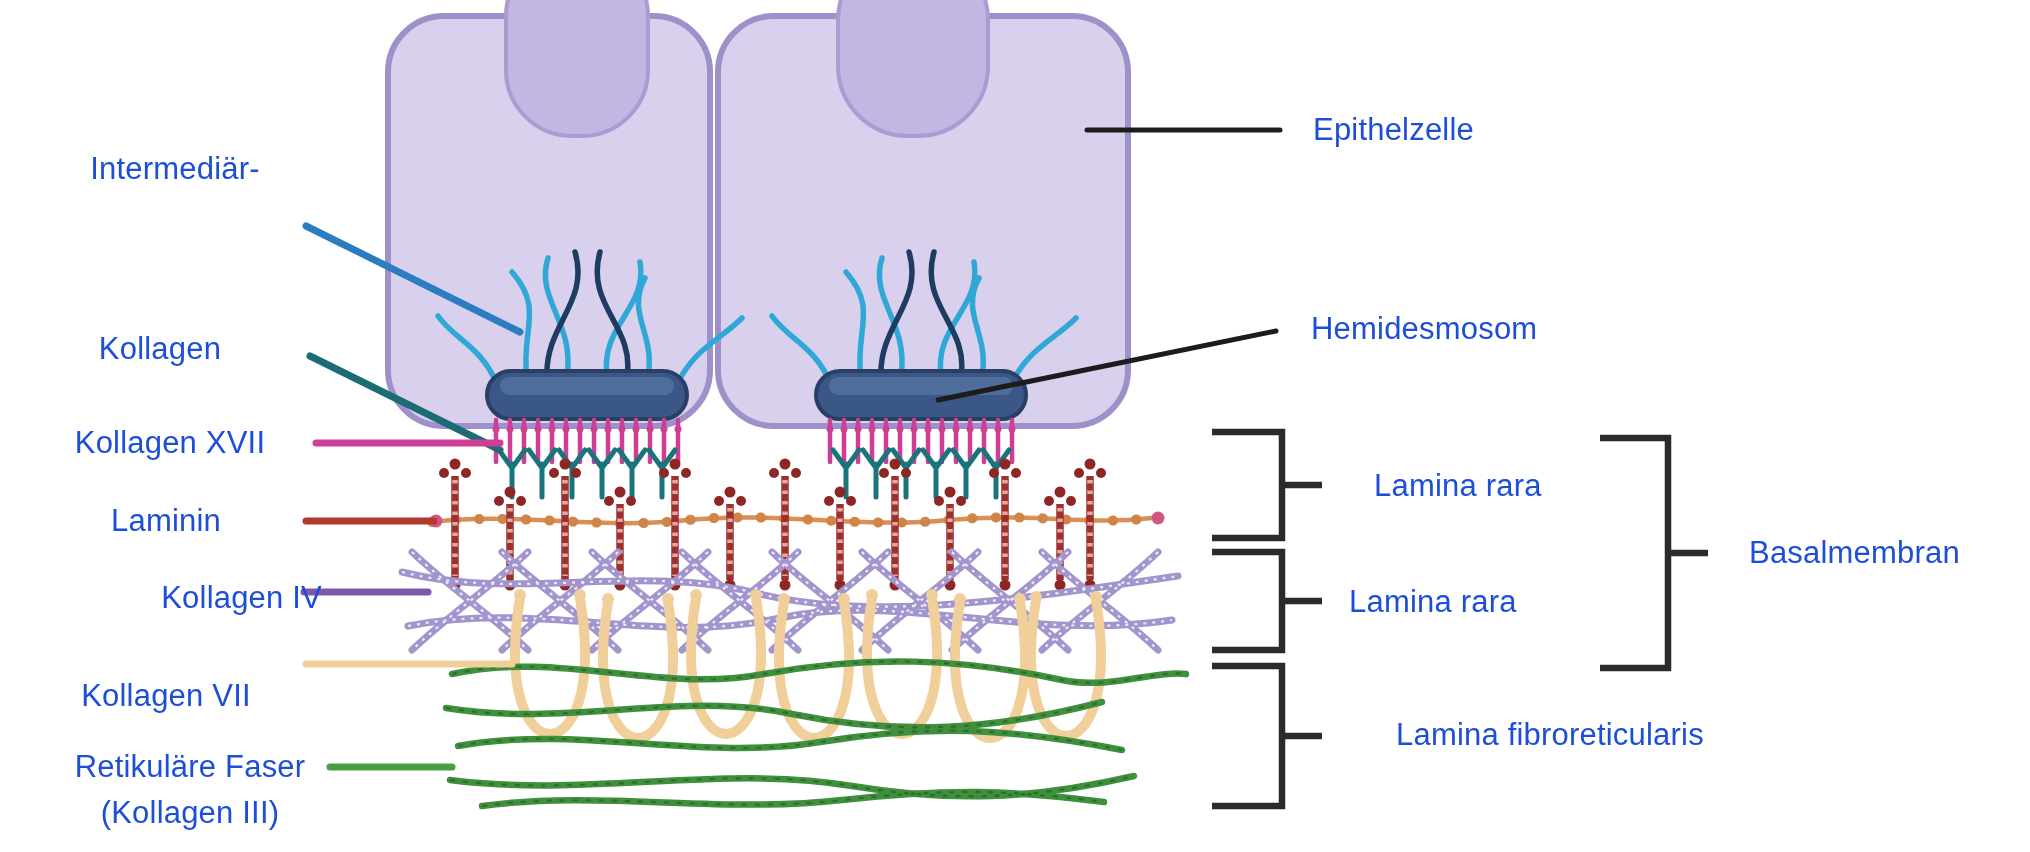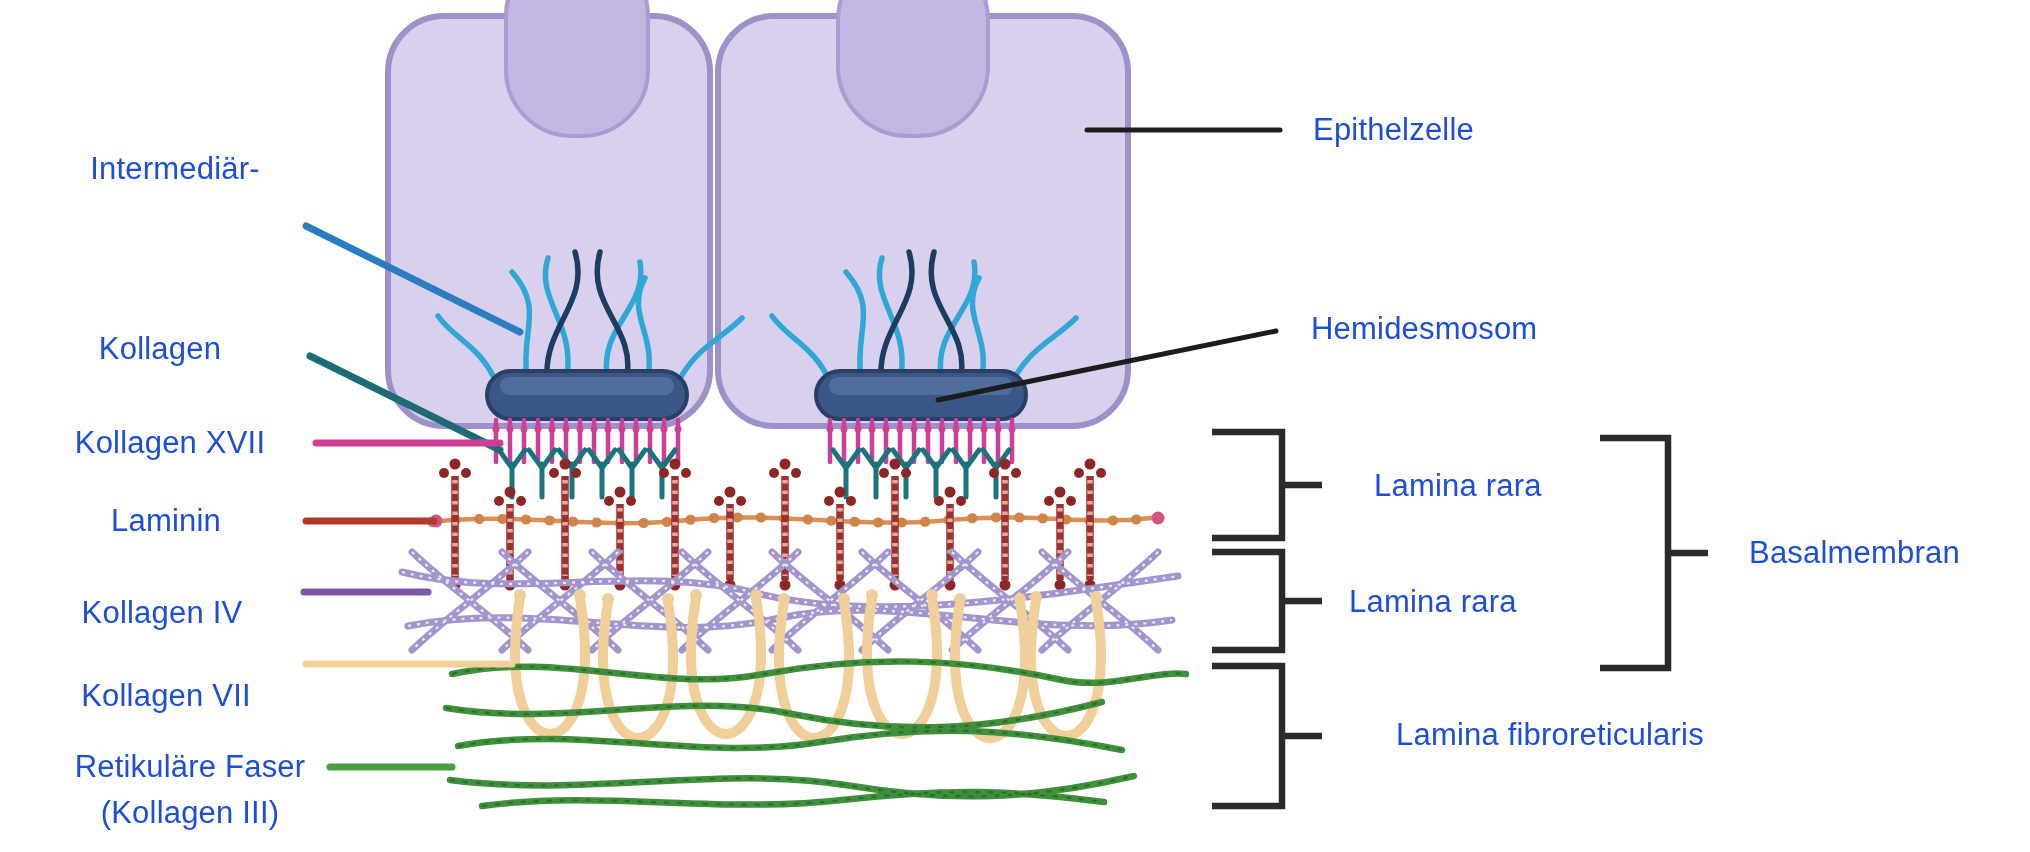--- a/index.html
+++ b/index.html
@@ -244,21 +244,21 @@
   <div class="lbl center" style="left:20px; top:146px; width:310px;text-align:center;">
     <div>Intermediär-</div>
   </div>
 
   <div class="lbl center" style="left:10px; top:326px; width:300px;">Kollagen</div>
 
   <div class="lbl center" style="left:5px; top:420px; width:330px;text-align:center;">Kollagen XVII</div>
 
   <div class="lbl center" style="left:16px; top:498px; width:300px;">Laminin</div>
 
-  <div class="lbl center" style="left:2px; top:590px; width:320px;">Kollagen IV</div>
+  <div class="lbl center" style="left:2px; top:575px; width:320px;text-align:right;">Kollagen IV</div>
 
   <div class="lbl center" style="left:6px; top:641px; width:320px;margin-top:32px;">Kollagen VII</div>
 
   <div class="lbl center" style="left:20px; top:744px; width:340px;">
     <div>Retikuläre Faser</div>
     <div>(Kollagen III)</div>
   </div>
 
   <div class="lbl" style="left:1313px; top:107px;">Epithelzelle</div>
 

